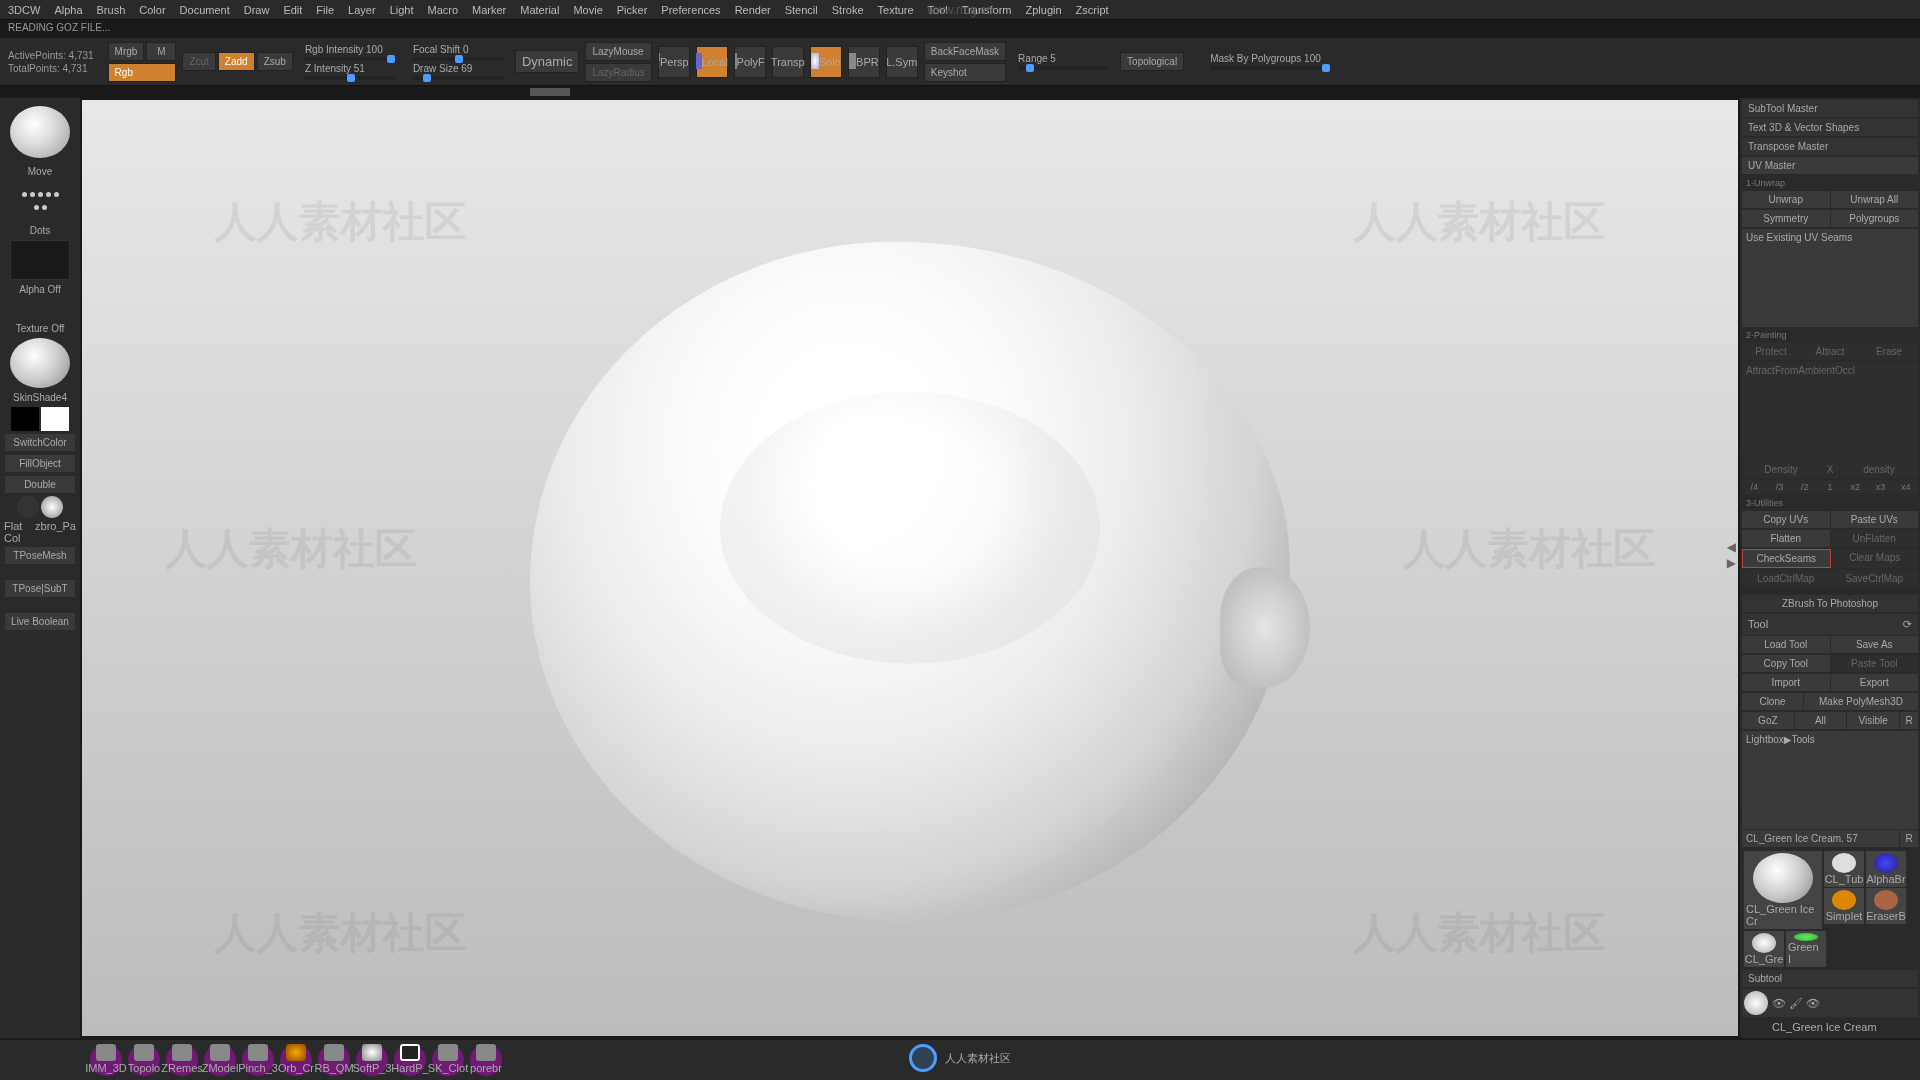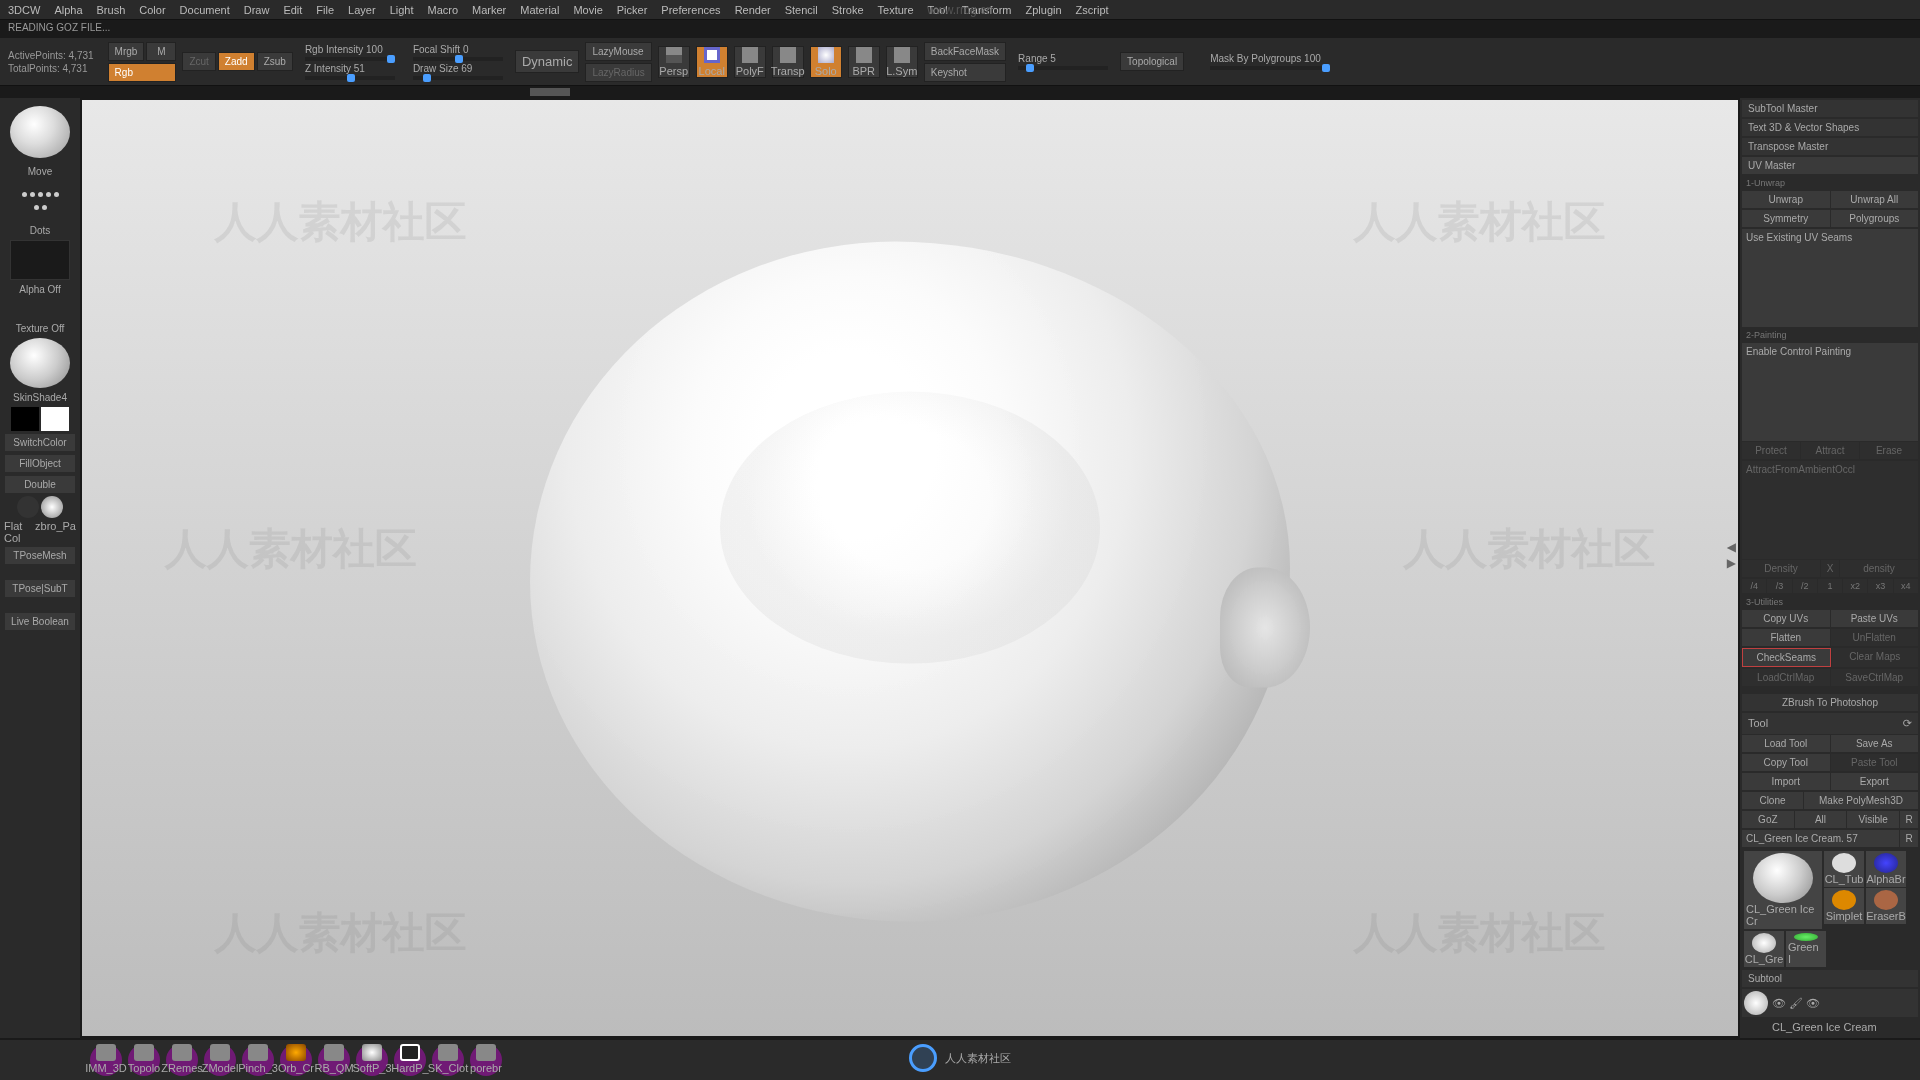--- a/index.html
+++ b/index.html
@@ -10,21 +10,21 @@
 .toolbar{height:48px;background:#2a2a2a;display:flex;align-items:center;padding:4px 8px;gap:6px;border-bottom:1px solid #111}
 .stats{display:flex;flex-direction:column;gap:2px;margin-right:8px}
 .stats div{font-size:10px;color:#999}
 .btn{background:#3a3a3a;padding:3px 6px;font-size:10px;cursor:pointer;border:1px solid #222}
 .btn.active{background:#d08030;color:#fff}
 .btn.dim{color:#666}
 .slider-group{display:flex;flex-direction:column;gap:2px;margin:0 6px}
 .slider-lbl{font-size:10px;color:#aaa;white-space:nowrap}
 .slider-bar{width:90px;height:4px;background:#222;position:relative}
 .slider-thumb{position:absolute;top:-2px;width:8px;height:8px;background:#4a9eff;border-radius:2px}
-.tb-icon{width:32px;height:32px;background:#3a3a3a;display:flex;flex-direction:column;align-items:center;justify-content:center;font-size:8px;cursor:pointer;border:1px solid #222}
+.tb-icon{width:32px;height:32px;background:#3a3a3a;display:flex;align-items:center;justify-content:center;font-size:8px;cursor:pointer;border:1px solid #222}
 .tb-icon.active{background:#d08030}
 .tb-icon .ic{width:16px;height:16px;background:#888;margin-bottom:2px}
 .main{display:flex;height:940px}
 .left-panel{width:80px;background:#2a2a2a;display:flex;flex-direction:column;align-items:center;padding:4px;gap:2px}
 .brush-preview{width:60px;height:52px;background:radial-gradient(circle at 40% 35%,#fff,#ddd 40%,#999);border-radius:50%;margin:4px}
 .lp-label{font-size:10px;color:#aaa;text-align:center;padding:2px}
 .dots-preview{width:60px;height:40px;display:flex;align-items:center;justify-content:center;gap:3px;flex-wrap:wrap;padding:8px}
 .dots-preview i{width:5px;height:5px;background:#ccc;border-radius:50%}
 .alpha-box{width:60px;height:40px;background:#1a1a1a;border:1px solid #333}
 .tex-preview{width:60px;height:50px;background:radial-gradient(circle at 40% 35%,#fff,#ccc 50%,#888);border-radius:50%}
@@ -262,21 +262,20 @@
     <div class="rp-row">
       <div class="rp-btn">Unwrap</div>
       <div class="rp-btn">Unwrap All</div>
     </div>
     <div class="rp-row">
       <div class="rp-btn">Symmetry</div>
       <div class="rp-btn">Polygroups</div>
     </div>
     <div class="rp-btn" style="text-align:left">Use Existing UV Seams</div>
     <div class="rp-section">2-Painting</div>
-    <div class="rp-btn" style="text-align:left">Enable Control Painting</div>
     <div class="rp-row">
       <div class="rp-btn dim">Protect</div>
       <div class="rp-btn dim">Attract</div>
       <div class="rp-btn dim">Erase</div>
     </div>
     <div class="rp-btn dim" style="text-align:left">AttractFromAmbientOccl</div>
     <div class="rp-row">
       <div class="rp-btn dim">Density</div>
       <div class="rp-btn dim" style="flex:0 0 18px">X</div>
       <div class="rp-btn dim">density</div>
@@ -327,20 +326,21 @@
     <div class="rp-row">
       <div class="rp-btn">Clone</div>
       <div class="rp-btn" style="flex:2">Make PolyMesh3D</div>
     </div>
     <div class="rp-row">
       <div class="rp-btn">GoZ</div>
       <div class="rp-btn">All</div>
       <div class="rp-btn">Visible</div>
       <div class="rp-btn" style="flex:0 0 18px">R</div>
     </div>
+    <div class="rp-btn" style="text-align:left">Lightbox▶Tools</div>
     <div class="rp-row">
       <div class="rp-btn" style="text-align:left;flex:3">CL_Green Ice Cream. 57</div>
       <div class="rp-btn" style="flex:0 0 18px">R</div>
     </div>
     <div class="tool-thumbs">
       <div class="tool-thumb main">
           <div class="tc"></div>
           <span>CL_Green Ice Cr</span>
         </div>
       <div style="display:flex;flex-direction:column;gap:1px">

